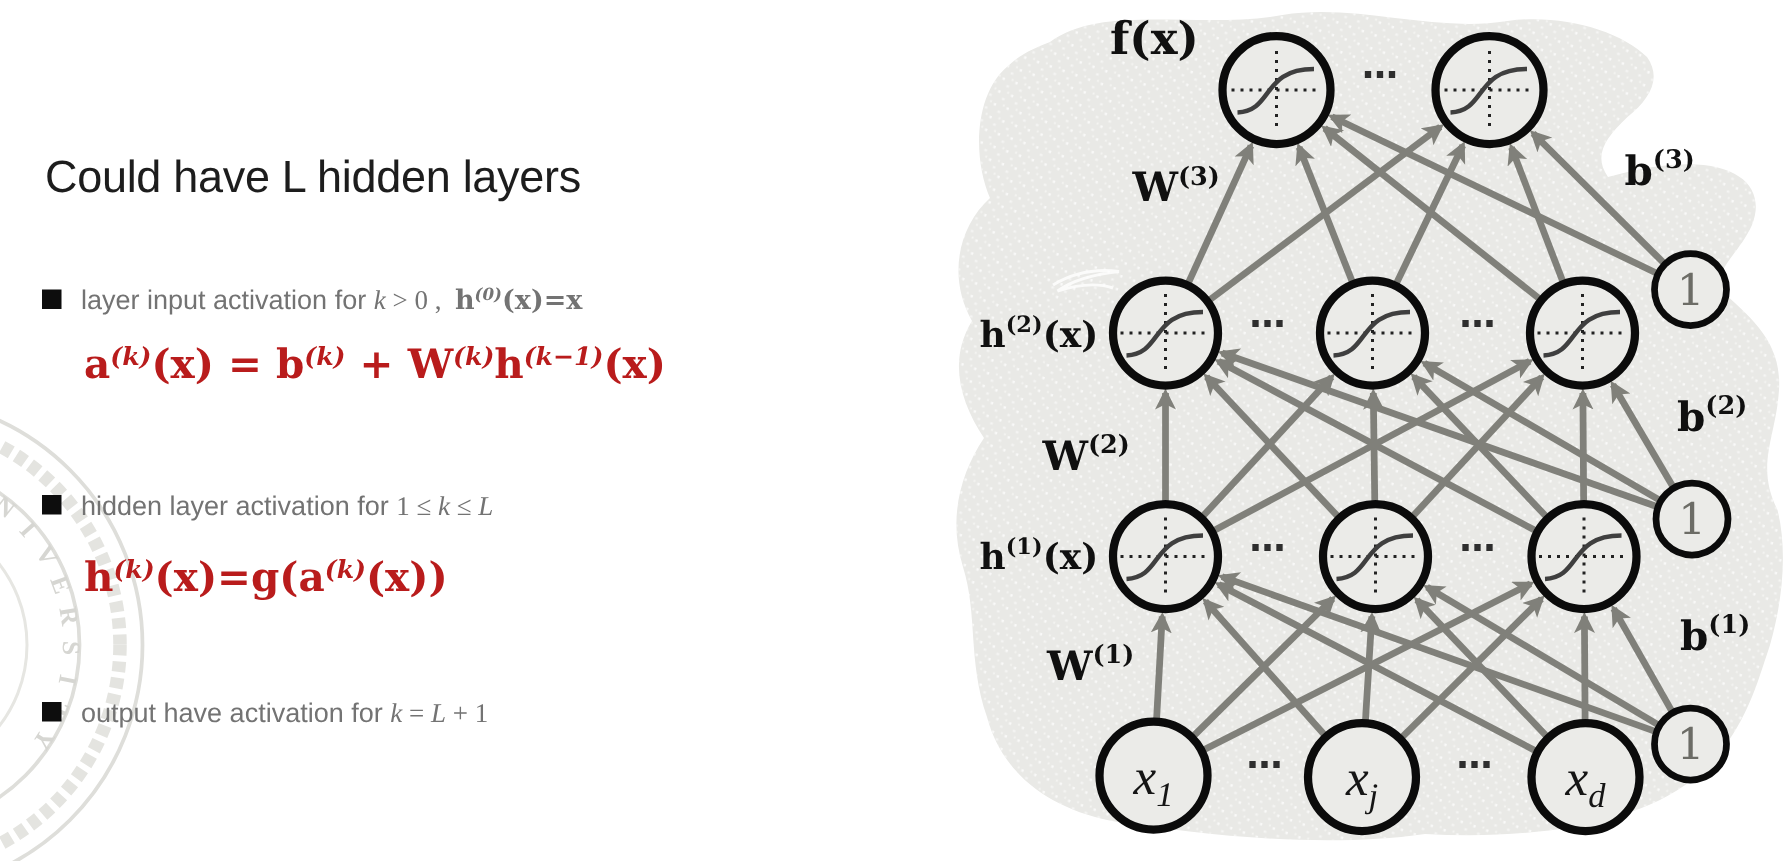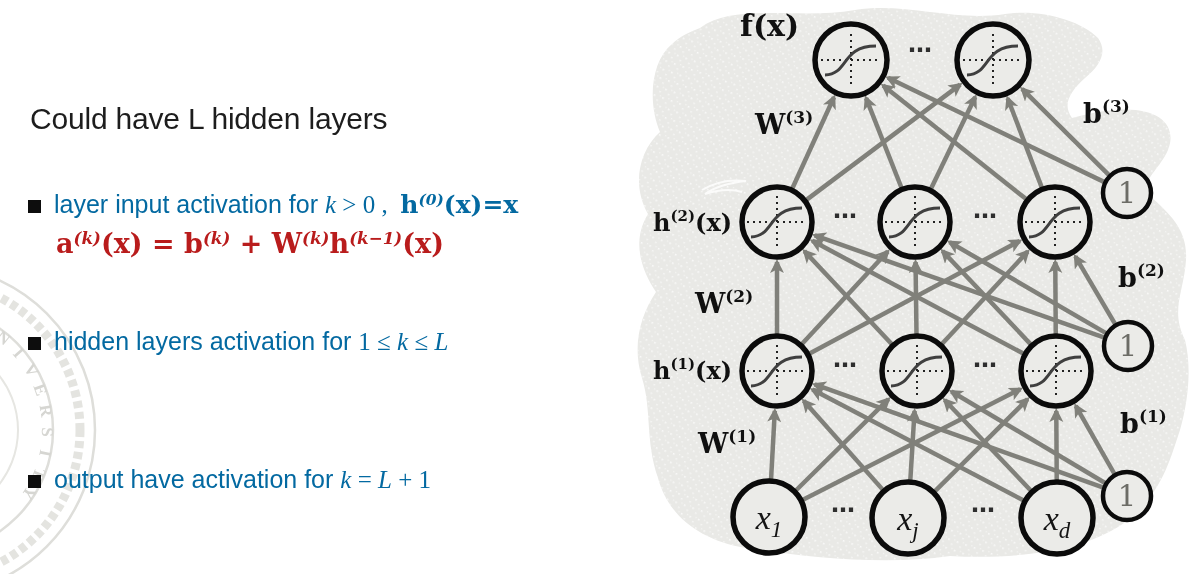--- a/index.html
+++ b/index.html
@@ -10,21 +10,21 @@
   }
   #net{position:absolute;left:0;top:0;}
   .textcol{position:absolute;left:0;top:16px;width:620px;height:574px;margin-top:46px;}
   .title{
     position:absolute;left:30px;top:40px;
     font-size:30px;color:#1d1d1d;letter-spacing:-0.2px;
     font-family:"Liberation Sans",sans-serif;
   }
   .bullet{position:absolute;left:28px;white-space:nowrap;}
   .sq{display:inline-block;width:13px;height:13px;background:#0d0d0d;margin-right:13px;}
-  .btext{font-size:25px;color:#0369a1;}
+  .btext{font-size:18px;color:#737373;}
   .formula{
     position:absolute;left:56px;font-size:27px;color:#b91c1c;
     font-family:"DejaVu Serif","Liberation Serif",serif;font-weight:bold;white-space:nowrap;
   }
   .seg-sans{font-family:"Liberation Sans",sans-serif;}
   .seg-it{font-family:"Liberation Serif",serif;font-style:italic;}
   .seg-ser{font-family:"Liberation Serif",serif;}
   .seg-b{font-family:"DejaVu Serif","Liberation Serif",serif;font-weight:bold;}
   .seg-sup{
     font-family:"DejaVu Serif","Liberation Serif",serif;font-weight:bold;font-style:italic;
@@ -166,19 +166,20 @@
 
 <div class="textcol">
   <div class="title">Could have L hidden layers</div>
 
   <div class="bullet" style="top:128px">
     <span class="sq"></span><span class="btext"><span class="seg-sans">layer input activation for </span><span class="seg-it">k</span><span class="seg-ser"> &gt; 0 ,&nbsp; </span><span class="seg-b">h</span><span class="seg-sup">(0)</span><span class="seg-b">(x)=x</span></span>
   </div>
   <div class="formula" style="top:166px"><span class="seg-b">a</span><span class="seg-sup">(k)</span><span class="seg-b">(x) = b</span><span class="seg-sup">(k)</span><span class="seg-b"> + W</span><span class="seg-sup">(k)</span><span class="seg-b">h</span><span class="seg-sup">(k−1)</span><span class="seg-b">(x)</span></div>
 
   <div class="bullet" style="top:265px">
-    <span class="sq"></span><span class="btext"><span class="seg-sans">hidden layers activation for </span><span class="seg-ser">1 ≤ </span><span class="seg-it">k</span><span class="seg-ser"> ≤ </span><span class="seg-it">L</span></span>
+    <span class="sq"></span><span class="btext"><span class="seg-sans">hidden layer activation for </span><span class="seg-ser">1 ≤ </span><span class="seg-it">k</span><span class="seg-ser"> ≤ </span><span class="seg-it">L</span></span>
   </div>
+  <div class="formula" style="top:308px"><span class="seg-b">h</span><span class="seg-sup">(k)</span><span class="seg-b">(x)=g(a</span><span class="seg-sup">(k)</span><span class="seg-b">(x))</span></div>
 
   <div class="bullet" style="top:403px">
     <span class="sq"></span><span class="btext"><span class="seg-sans">output have activation for </span><span class="seg-it">k</span><span class="seg-ser"> = </span><span class="seg-it">L</span><span class="seg-ser"> + 1</span></span>
   </div>
 </div>
 
 </body></html>

